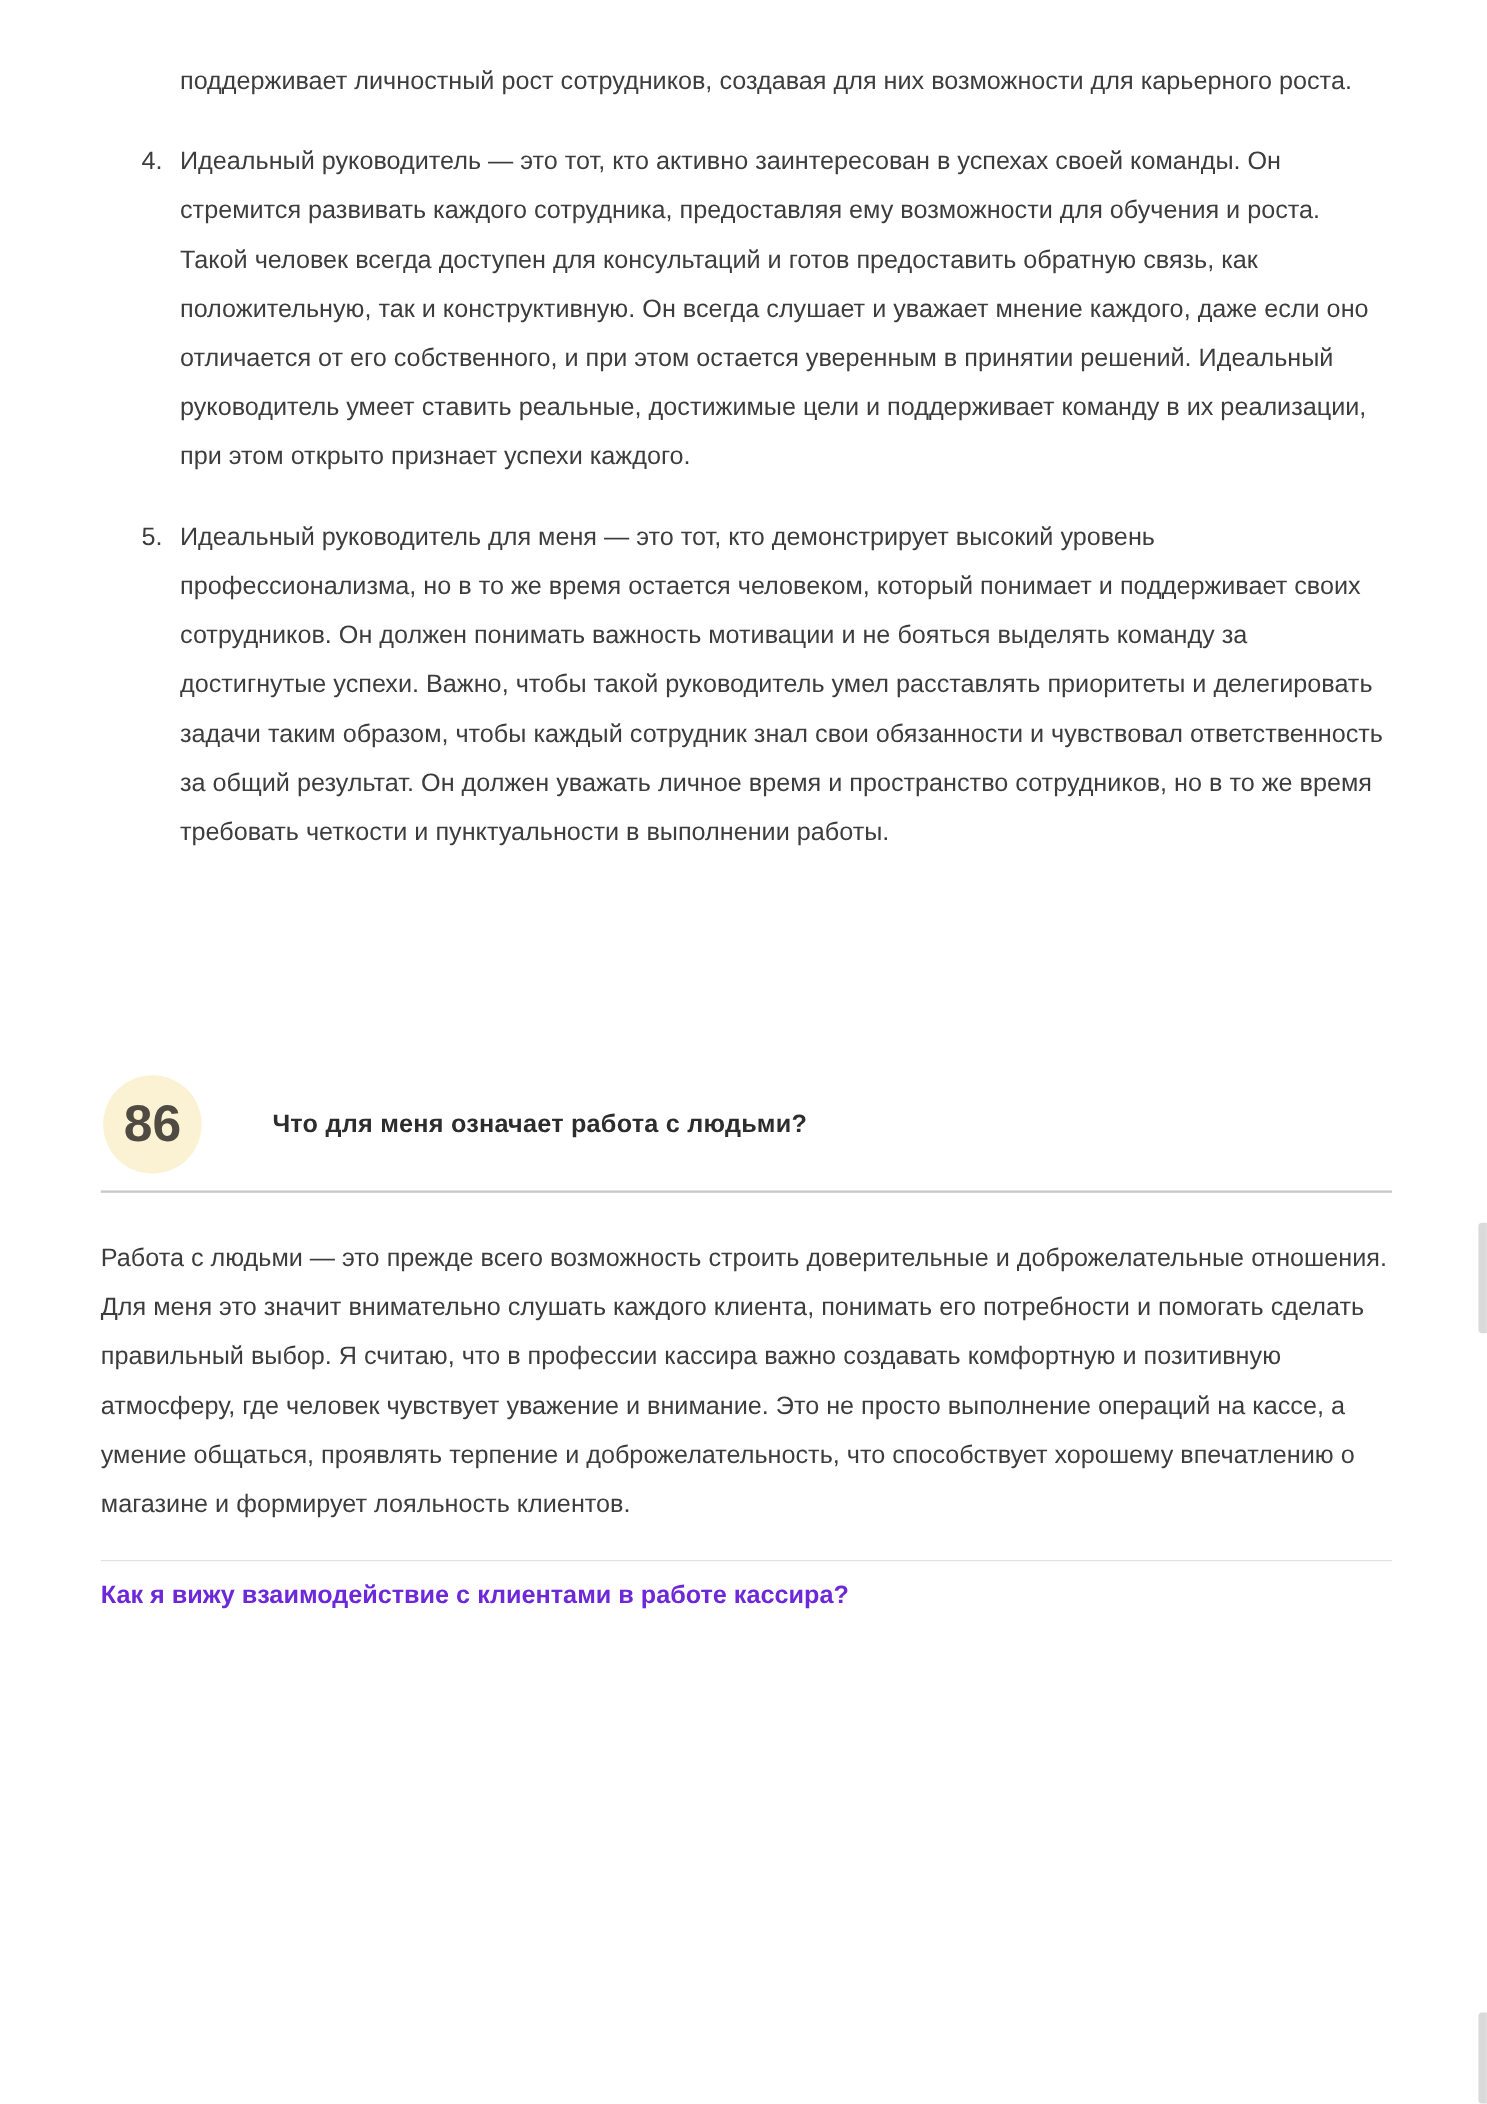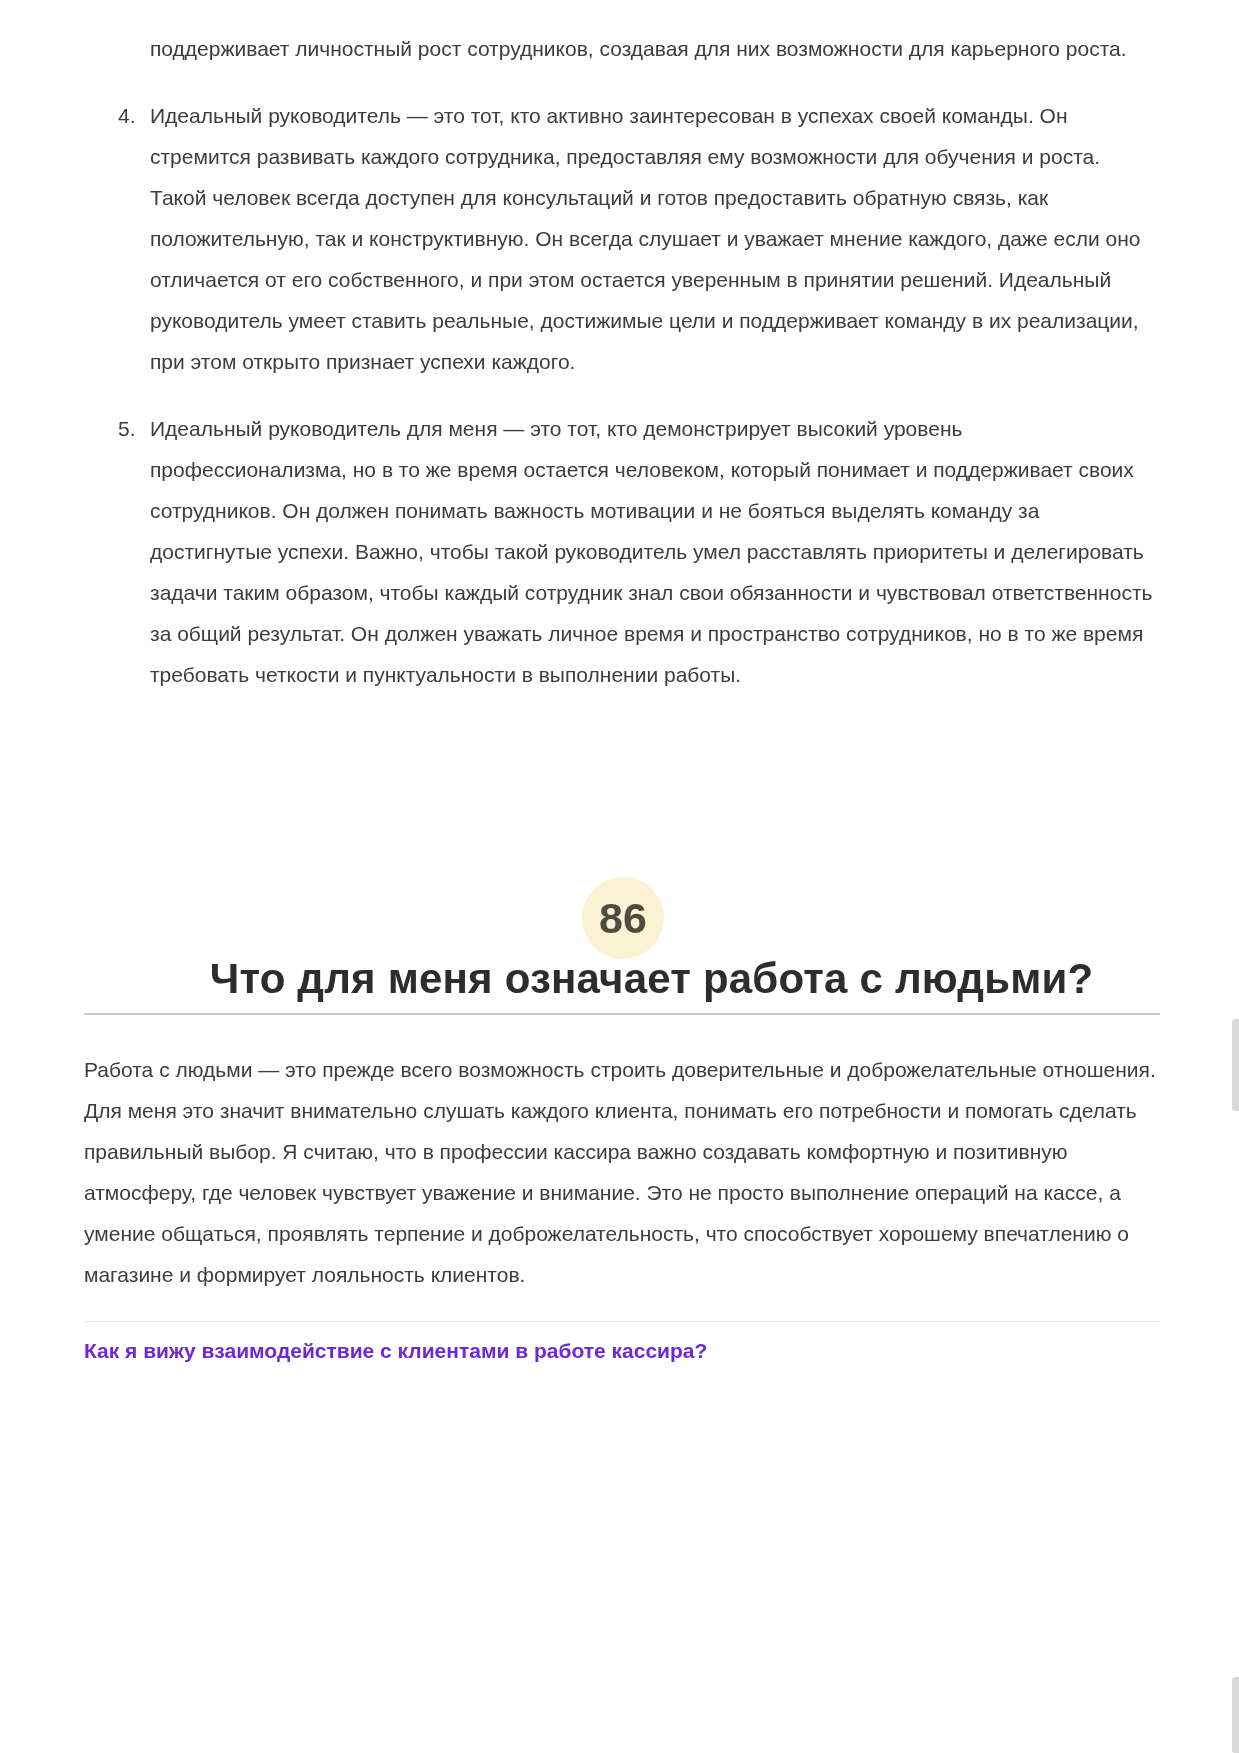--- a/index.html
+++ b/index.html
@@ -17,21 +17,21 @@
     line-height: 41px;
     color: #3d3d3d;
     -webkit-font-smoothing: antialiased;
   }
   .page {
     width: 100%;
     height: 100%;
     position: relative;
   }
   .content {
-    padding: 28px 79px 0 84px;
+    padding: 47px 79px 0 84px;
     box-sizing: border-box;
   }
   .para {
     margin: 0 0 26px 0;
     text-align: left;
   }
   .para.indented {
     margin-left: 66px;
   }
   .numbered-list {
@@ -48,38 +48,37 @@
     box-sizing: border-box;
     padding-left: 34px;
   }
   .list-item .item-text {
     flex: 1 1 auto;
   }
   .section-header {
     margin-top: 182px;
     display: flex;
     align-items: center;
-    flex-direction: column;
   }
   .section-badge {
     width: 82px;
     height: 82px;
     border-radius: 50%;
     background: #faf2d2;
     color: #4f4b42;
     font-size: 43px;
     font-weight: 700;
     display: flex;
     align-items: center;
     justify-content: center;
     flex: 0 0 82px;
     margin-left: 2px;
   }
   .section-title {
-    font-size: 42px;
+    font-size: 21px;
     line-height: 40px;
     font-weight: 700;
     color: #2d2d2d;
     margin: 0 0 0 59px;
     letter-spacing: 0.2px;
   }
   .divider {
     border: none;
     margin: 0;
   }

